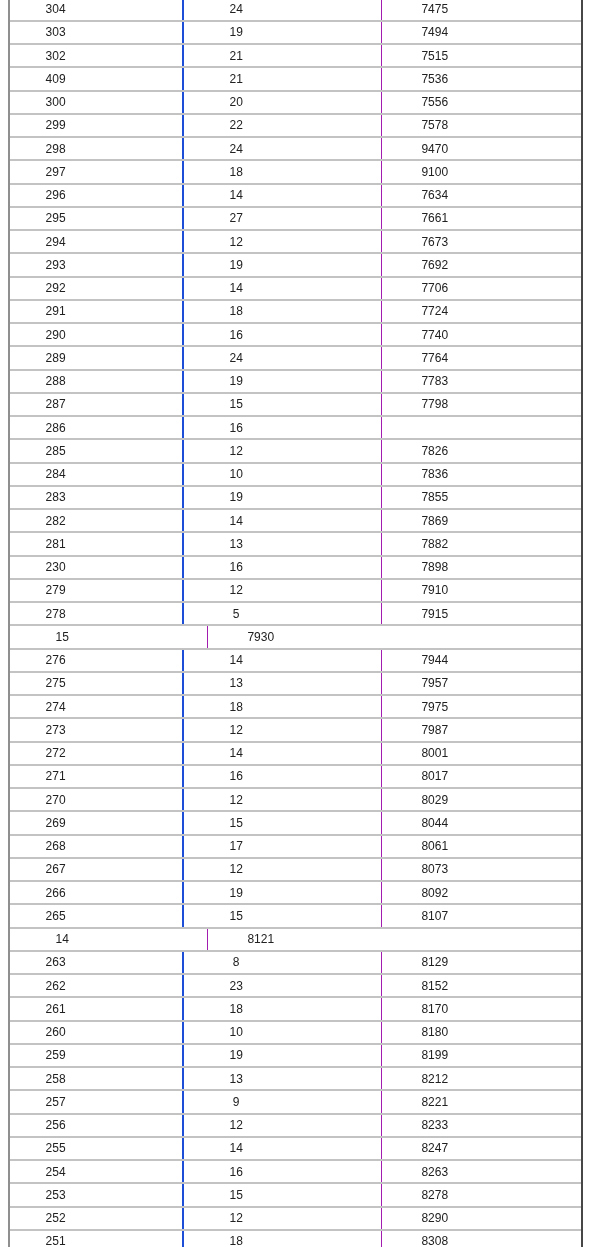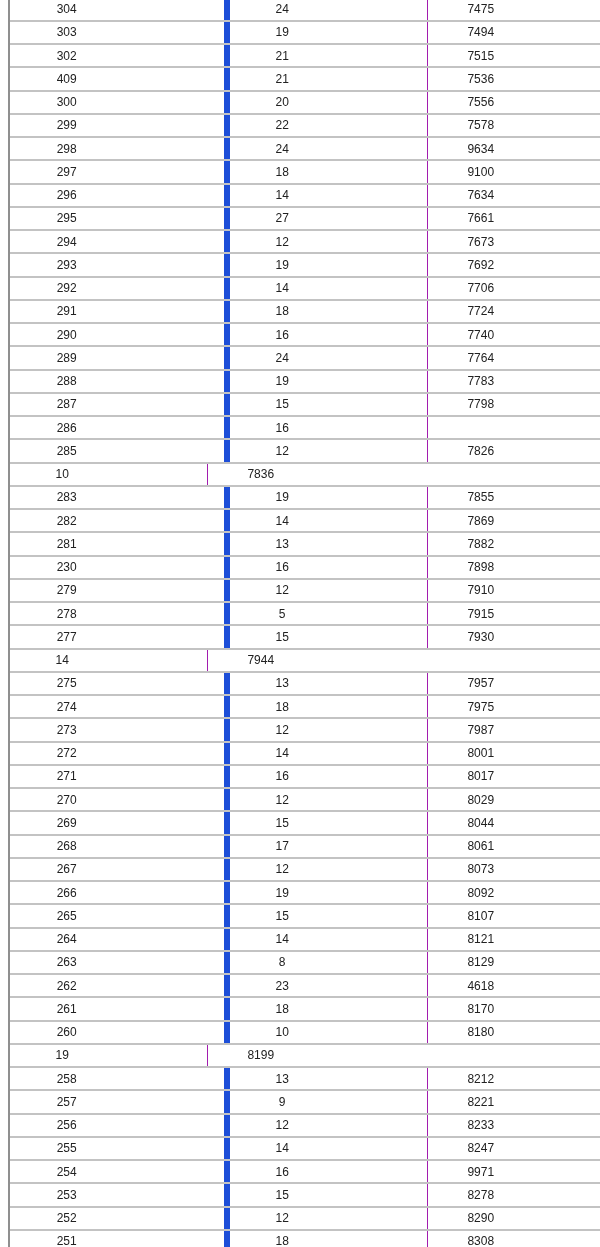--- a/index.html
+++ b/index.html
@@ -28,21 +28,21 @@
     box-sizing: border-box;
     border-bottom: 2px solid #c3c3c3;
     background: #ffffff;
   }
   .cell {
     display: flex;
     align-items: center;
     box-sizing: border-box;
     height: 100%;
   }
-  .cell-1 { width: 220px; border-right: 6px solid #1d4ed8; }
+  .cell-1 { width: 174px; border-right: 2px solid #1d4ed8; }
   .cell-2 { width: 198px; border-right: 1px solid #a21caf; }
   .cell-3 { width: 199px; }
   .cell-inner {
     display: block;
     width: 53%;
     text-align: center;
     font-size: 12px;
     line-height: 1;
     color: #212121;
   }
@@ -125,21 +125,21 @@
     </div>
 
     <div class="row">
       <div class="cell cell-1">
         <span class="cell-inner">298</span>
       </div>
       <div class="cell cell-2">
         <span class="cell-inner">24</span>
       </div>
       <div class="cell cell-3">
-        <span class="cell-inner">9634</span>
+        <span class="cell-inner">9470</span>
       </div>
     </div>
 
     <div class="row">
       <div class="cell cell-1">
         <span class="cell-inner">297</span>
       </div>
       <div class="cell cell-2">
         <span class="cell-inner">18</span>
       </div>
@@ -283,20 +283,23 @@
       </div>
       <div class="cell cell-2">
         <span class="cell-inner">12</span>
       </div>
       <div class="cell cell-3">
         <span class="cell-inner">7826</span>
       </div>
     </div>
 
     <div class="row">
+      <div class="cell cell-1">
+        <span class="cell-inner">284</span>
+      </div>
       <div class="cell cell-2">
         <span class="cell-inner">10</span>
       </div>
       <div class="cell cell-3">
         <span class="cell-inner">7836</span>
       </div>
     </div>
 
     <div class="row">
       <div class="cell cell-1">
@@ -364,32 +367,32 @@
       </div>
       <div class="cell cell-2">
         <span class="cell-inner">5</span>
       </div>
       <div class="cell cell-3">
         <span class="cell-inner">7915</span>
       </div>
     </div>
 
     <div class="row">
-      <div class="cell cell-1">
-        <span class="cell-inner">277</span>
-      </div>
       <div class="cell cell-2">
         <span class="cell-inner">15</span>
       </div>
       <div class="cell cell-3">
         <span class="cell-inner">7930</span>
       </div>
     </div>
 
     <div class="row">
+      <div class="cell cell-1">
+        <span class="cell-inner">276</span>
+      </div>
       <div class="cell cell-2">
         <span class="cell-inner">14</span>
       </div>
       <div class="cell cell-3">
         <span class="cell-inner">7944</span>
       </div>
     </div>
 
     <div class="row">
       <div class="cell cell-1">
@@ -517,23 +520,20 @@
       </div>
       <div class="cell cell-2">
         <span class="cell-inner">15</span>
       </div>
       <div class="cell cell-3">
         <span class="cell-inner">8107</span>
       </div>
     </div>
 
     <div class="row">
-      <div class="cell cell-1">
-        <span class="cell-inner">264</span>
-      </div>
       <div class="cell cell-2">
         <span class="cell-inner">14</span>
       </div>
       <div class="cell cell-3">
         <span class="cell-inner">8121</span>
       </div>
     </div>
 
     <div class="row">
       <div class="cell cell-1">
@@ -548,21 +548,21 @@
     </div>
 
     <div class="row">
       <div class="cell cell-1">
         <span class="cell-inner">262</span>
       </div>
       <div class="cell cell-2">
         <span class="cell-inner">23</span>
       </div>
       <div class="cell cell-3">
-        <span class="cell-inner">4618</span>
+        <span class="cell-inner">8152</span>
       </div>
     </div>
 
     <div class="row">
       <div class="cell cell-1">
         <span class="cell-inner">261</span>
       </div>
       <div class="cell cell-2">
         <span class="cell-inner">18</span>
       </div>
@@ -577,20 +577,23 @@
       </div>
       <div class="cell cell-2">
         <span class="cell-inner">10</span>
       </div>
       <div class="cell cell-3">
         <span class="cell-inner">8180</span>
       </div>
     </div>
 
     <div class="row">
+      <div class="cell cell-1">
+        <span class="cell-inner">259</span>
+      </div>
       <div class="cell cell-2">
         <span class="cell-inner">19</span>
       </div>
       <div class="cell cell-3">
         <span class="cell-inner">8199</span>
       </div>
     </div>
 
     <div class="row">
       <div class="cell cell-1">
@@ -641,21 +644,21 @@
     </div>
 
     <div class="row">
       <div class="cell cell-1">
         <span class="cell-inner">254</span>
       </div>
       <div class="cell cell-2">
         <span class="cell-inner">16</span>
       </div>
       <div class="cell cell-3">
-        <span class="cell-inner">9971</span>
+        <span class="cell-inner">8263</span>
       </div>
     </div>
 
     <div class="row">
       <div class="cell cell-1">
         <span class="cell-inner">253</span>
       </div>
       <div class="cell cell-2">
         <span class="cell-inner">15</span>
       </div>

